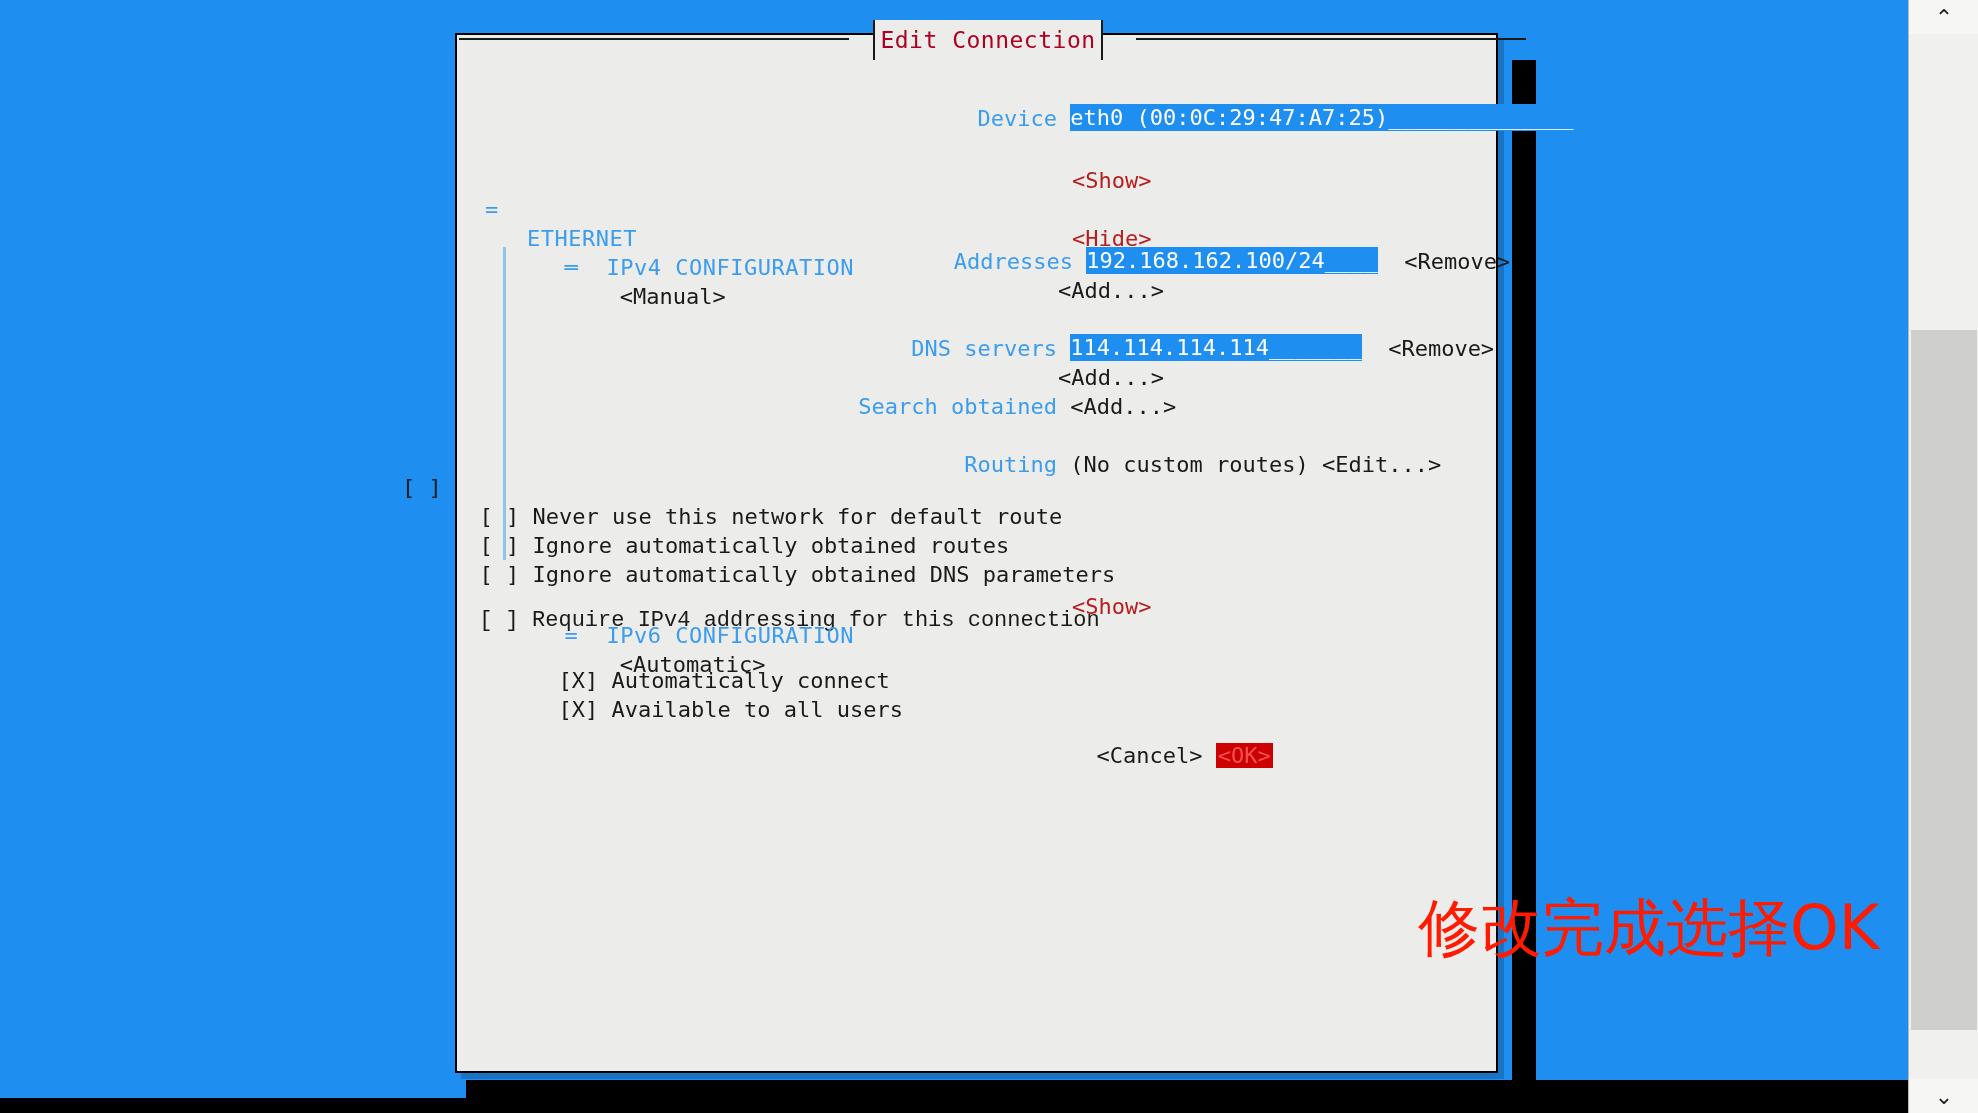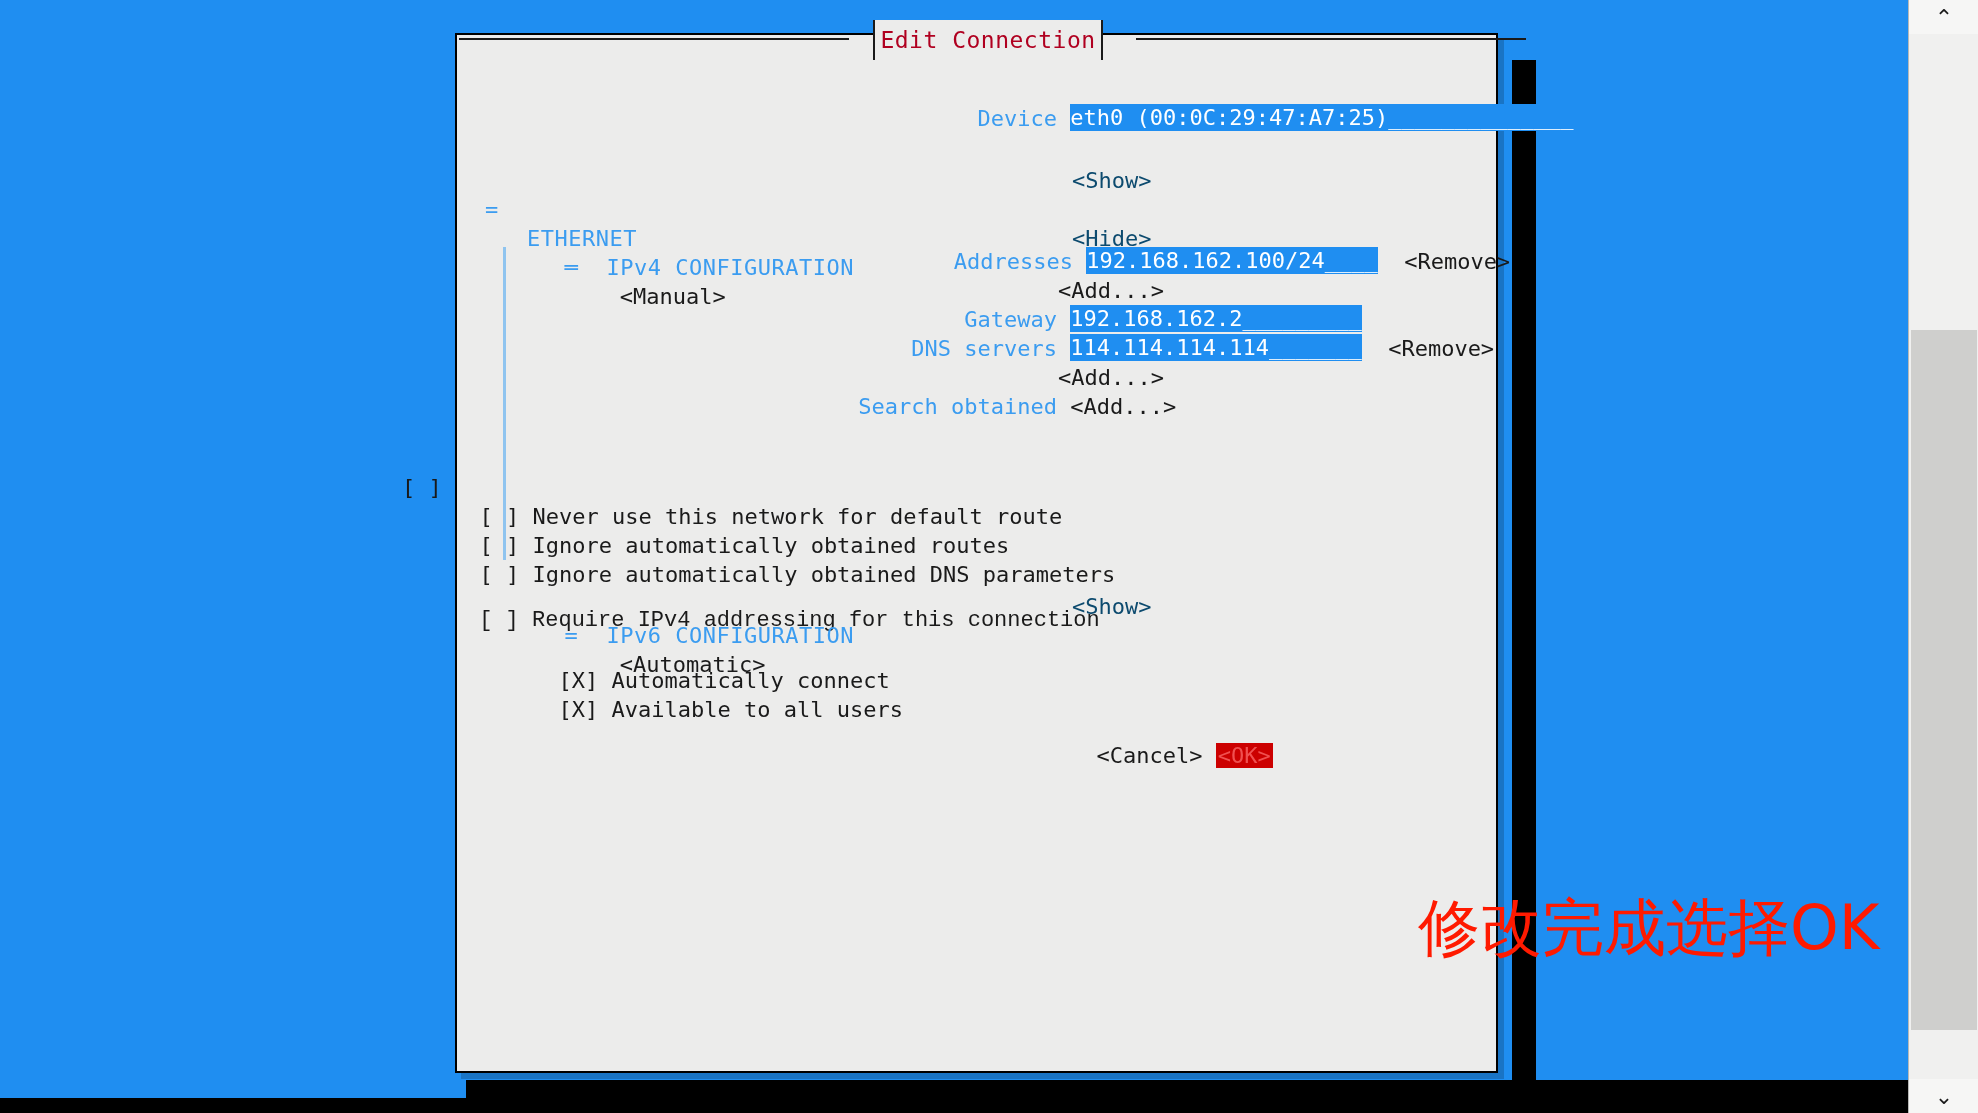--- a/index.html
+++ b/index.html
@@ -195,21 +195,21 @@
   
   .row { position: absolute; white-space: pre; font-size: 22px; line-height: 29px; }
   .lbl-right {
     display: inline-block;
     text-align: right;
     color: #3b9cf0;
   }
 
   .right-action {
     position: absolute;
-    color: #0c4a6e;
+    color: #b91c1c;
     font-size: 22px;
     line-height: 29px;
   }
 
   #ok-button {
     background: #cc0000;
     color: #f05050;
     padding: 0 2px;
   }
 
@@ -295,28 +295,28 @@
     <div class="row" style="left:12px; top:178px;"></div>
 
     <div class="row" style="left:12px; top:178px;"></div>
 
     <div class="row" style="left:12px; top:178px;"></div>
 
     <div class="row" style="left:28px; top:212px;"><span class="lbl-right" style="width:588px;">Addresses</span><span> </span><span class="field"><span class="val">192.168.162.100/24</span><span class="tail">____</span></span><span class="plain">  </span><span class="plain">&lt;Remove&gt;</span></div>
 
     <div class="row" style="left:12px; top:241px;"><span style="display:inline-block;width:589px;"> </span><span class="plain">&lt;Add...&gt;</span></div>
 
-    <div class="row" style="left:12px; top:270px;"><span class="lbl-right" style="width:588px;">Gateway</span><span> </span><span class="field"><span class="val">192.168.162.2</span><span class="tail">_________</span></span></div>
 
     <div class="row" style="left:12px; top:299px;"><span class="lbl-right" style="width:588px;">DNS servers</span><span> </span><span class="field"><span class="val">114.114.114.114</span><span class="tail">_______</span></span><span class="plain">  </span><span class="plain">&lt;Remove&gt;</span></div>
 
     <div class="row" style="left:12px; top:328px;"><span style="display:inline-block;width:589px;"> </span><span class="plain">&lt;Add...&gt;</span></div>
 
     <div class="row" style="left:12px; top:357px;"><span class="lbl-right" style="width:588px;">Search obtained</span><span> </span><span class="plain">&lt;Add...&gt;</span></div>
 
+    <div class="row" style="left:12px; top:415px;"><span class="lbl-right" style="width:588px;">Routing</span><span> </span><span class="plain">(No custom routes)</span><span class="plain"> </span><span class="plain">&lt;Edit...&gt;</span></div>
 
     <div class="row" style="left:-55px; top:438px;"><span style="display:inline-block;width:0px;"></span><span class="plain" style="margin-left:0px;">[ ]</span></div>
     <div class="row" style="left:-55px; top:438px;"></div>
 
     <div class="row" style="left:-55px; top:438px;"></div>
 
     <div class="row" style="left:-55px; top:438px;"></div>
 
     <div class="row" style="left:-55px; top:438px;"></div>
 

